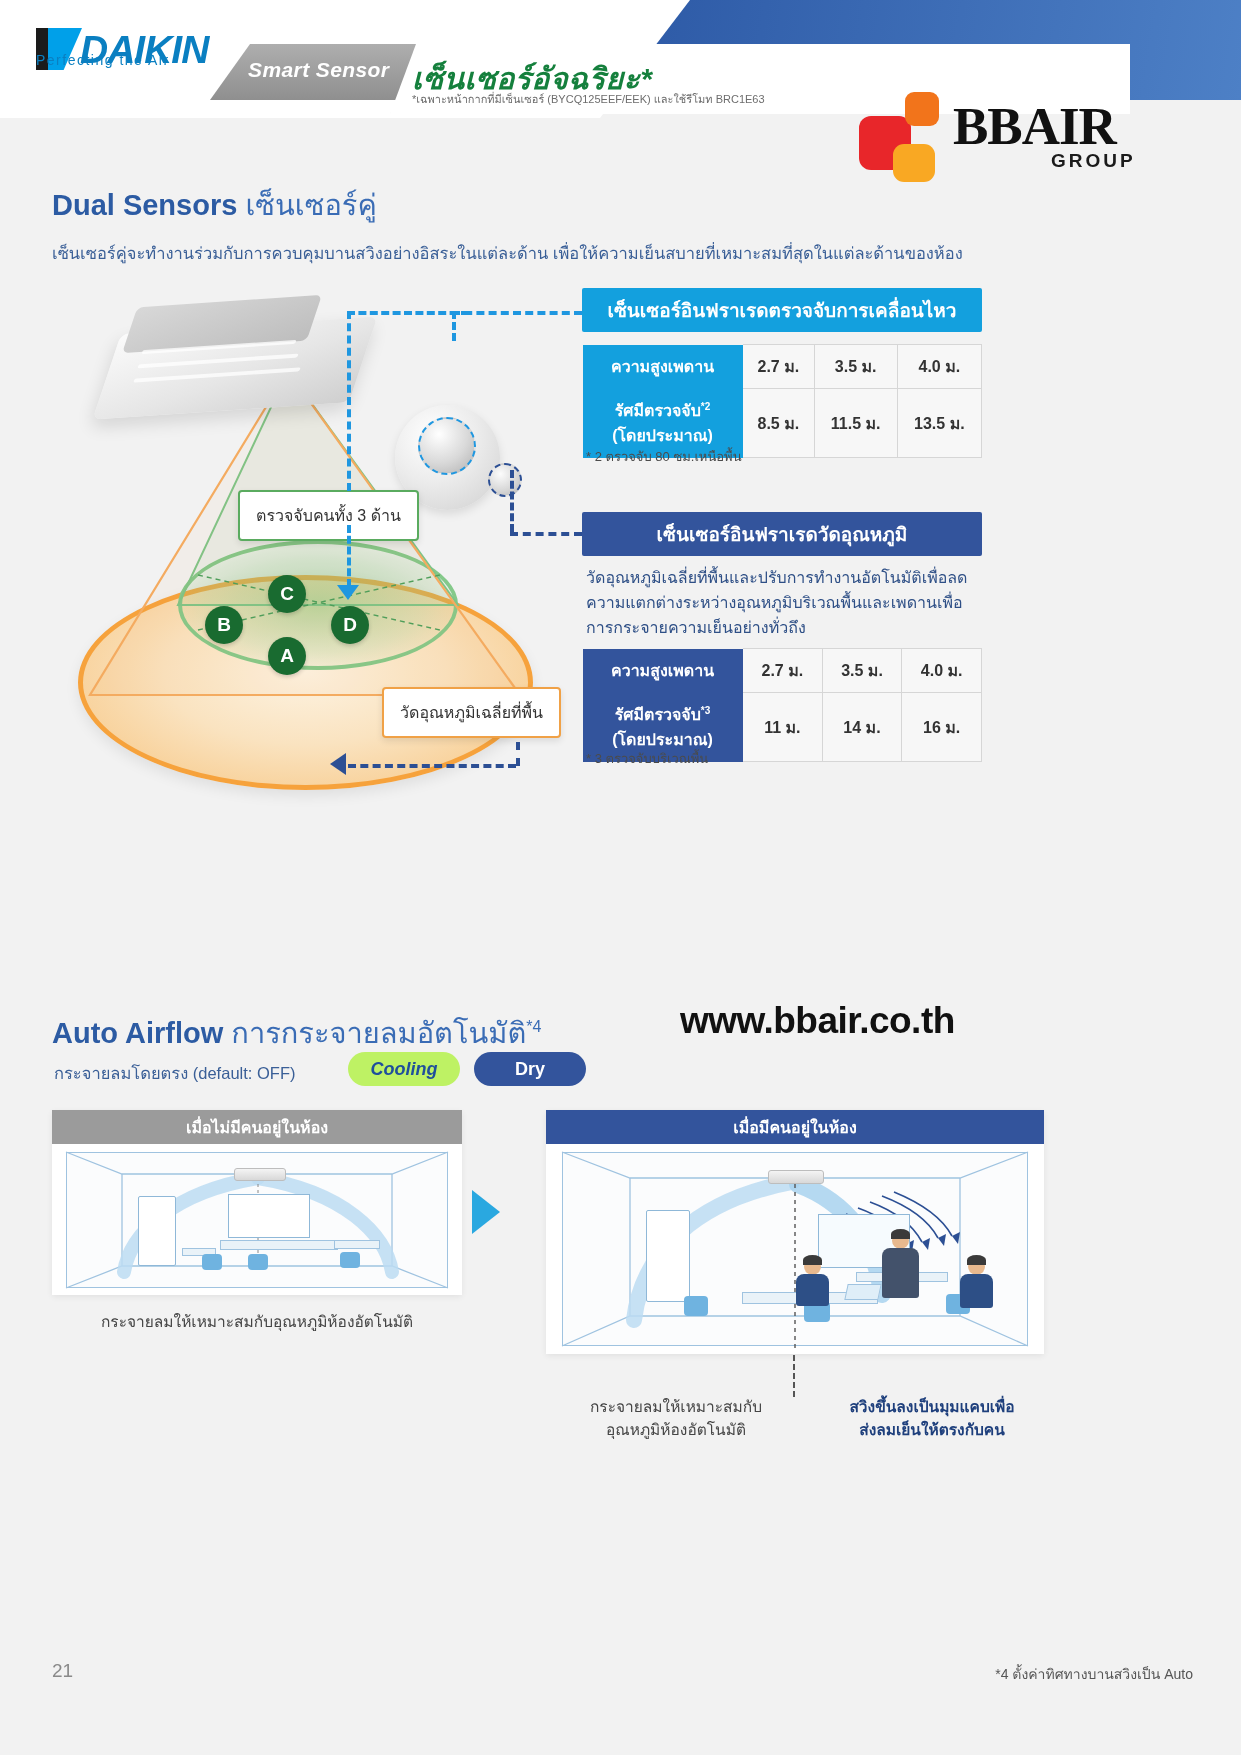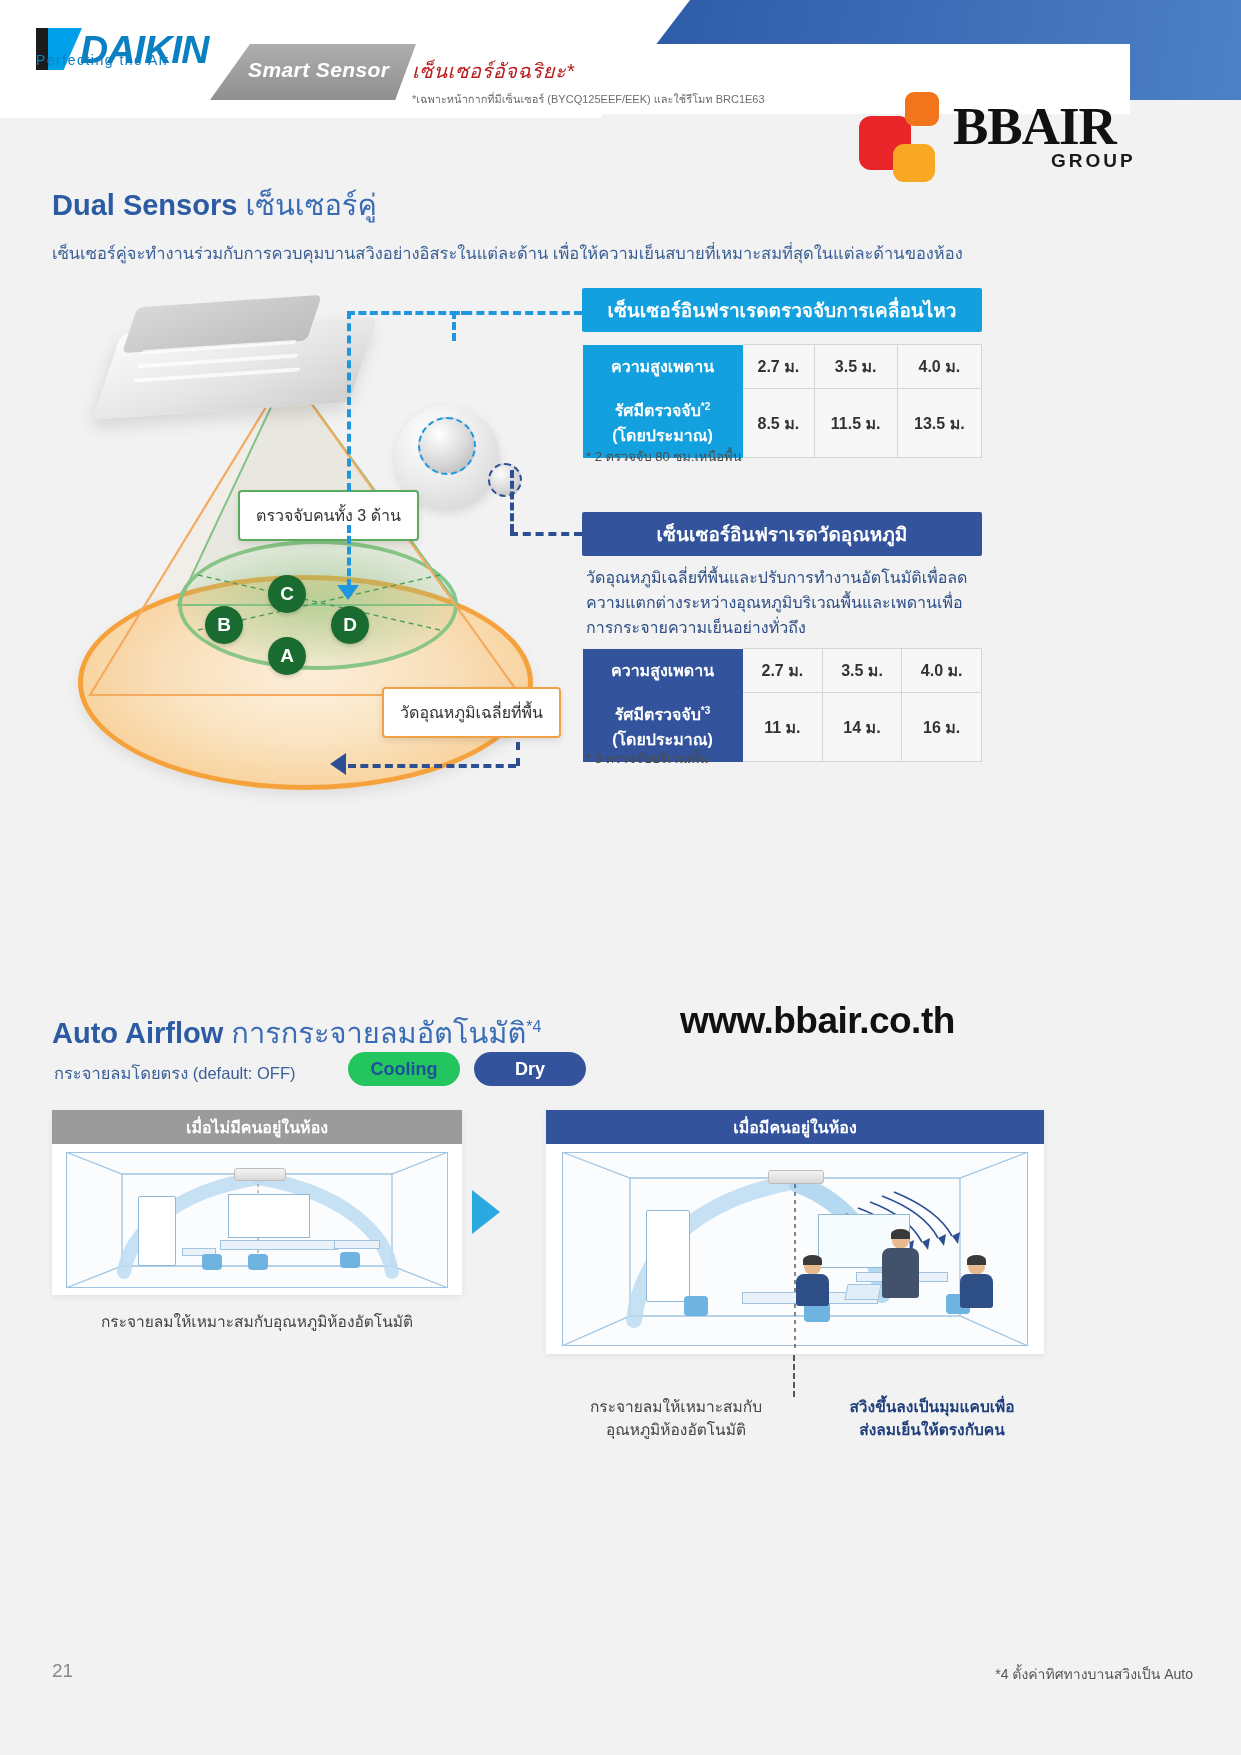--- a/index.html
+++ b/index.html
@@ -34,21 +34,21 @@
     letter-spacing: .4px;
   }
   .hdr-white-plate {
     position: absolute; left: 390px; top: 44px; width: 740px; height: 70px;
     background: #ffffff;
     clip-path: polygon(26px 0, 100% 0, 100% 100%, 0 100%);
     box-shadow: 0 1px 2px rgba(0,0,0,.06);
   }
   .hdr-thai-title {
     position: absolute; left: 412px; top: 55px;
-    font-size: 20px; font-weight: normal; color: #b91c1c;
+    font-size: 30px; font-weight: bold; color: #15803d;
     font-style: italic; letter-spacing: .5px;
   }
   .hdr-thai-sub {
     position: absolute; left: 412px; top: 90px;
     font-size: 11px; color: #6d6d6d;
   }
   
   .daikin { position: absolute; left: 36px; top: 26px; width: 190px; height: 70px; }
   .daikin-mark { position: absolute; left: 0; top: 2px; width: 46px; height: 42px; }
   .dk-blk { position: absolute; left:0; top:0; width: 30px; height: 42px; background:#1b1b1b;
@@ -183,21 +183,21 @@
   .tbl-desc { position: absolute; font-size: 16px; color: #2e4f86; line-height: 1.55; width: 400px; }
 
   
   .url {
     position: absolute; font-size: 37px; font-weight: bold; color: #111; letter-spacing: -.5px; margin-left: 8px;
   }
   .pill {
     position: absolute; height: 34px; border-radius: 17px; display: flex;
     align-items: center; justify-content: center; font-size: 18px; font-weight: bold;
   }
-  .pill.cooling { background: #22c55e; color: #1f4f9c; width: 112px; }
+  .pill.cooling { background: #bef264; color: #1f4f9c; width: 112px; font-style: italic; }
   .pill.dry { background: #33549c; color: #fff; width: 112px; }
   .sec2-note { position: absolute; font-size: 16.5px; color: #3a5f97; }
 
   
   .panel { position: absolute; background: #ffffff; border-radius: 3px; box-shadow: 0 2px 6px rgba(0,0,0,.07); }
   .panel-head {
     height: 34px; display: flex; align-items: center; justify-content: center;
     color: #fff; font-size: 16px; font-weight: bold;
   }
   .panel-head.grey { background: #9b9b9b; }

